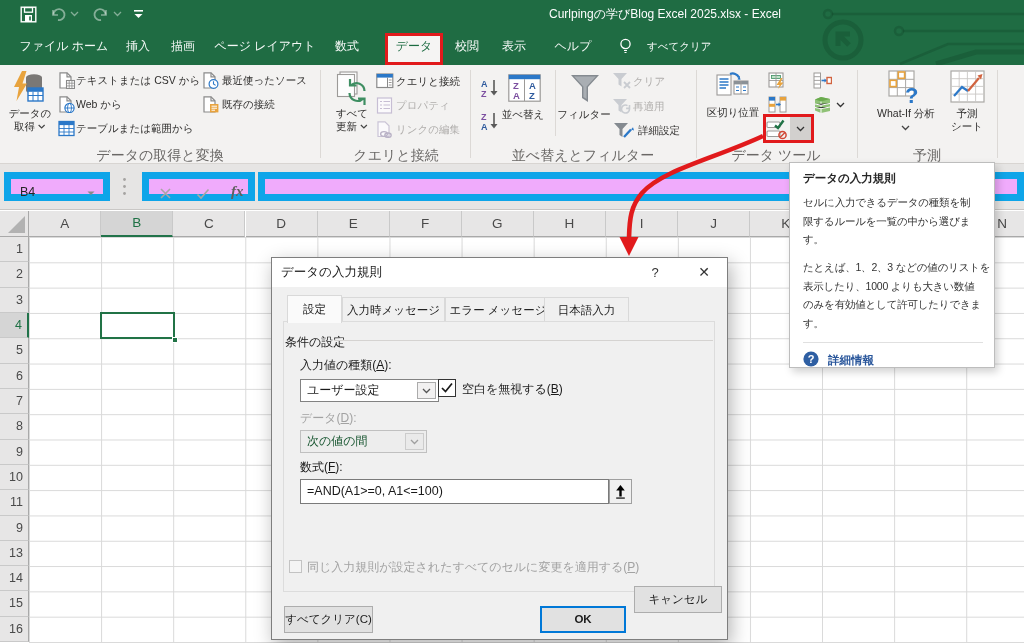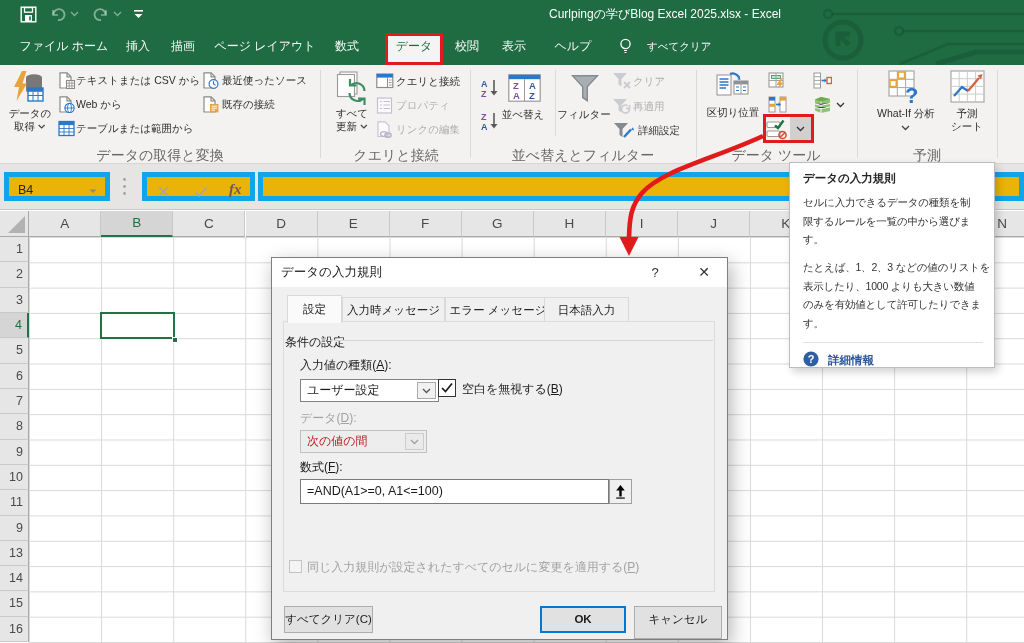--- a/index.html
+++ b/index.html
@@ -25,21 +25,21 @@
   #ribbon { left:0; top:65px; width:1024px; height:99px; background:#f3f2f1; border-bottom:1px solid #d8d5d2; z-index:4; }
   .grp-divider { top:5px; width:1px; height:88px; background:#dcd9d6; }
   .grp-label { top:82px; transform:translateX(-50%); font-size:14px; color:#6a6866; white-space:nowrap; }
   .rb-label { font-size:10.5px; color:#2f2e2d; white-space:nowrap; }
   .rb-label.dis { color:#b0aeac; }
   .big-label { text-align:center; transform:translateX(-50%); font-size:10.5px; line-height:13.2px; color:#2f2e2d; white-space:nowrap; }
   .chev { display:inline-block; vertical-align:1px; }
 
   
   #fbar { left:0; top:164px; width:1024px; height:46px; background:#e6e5e4; border-bottom:1px solid #c9c7c5; z-index:4; }
-  .fbox { background:#eab308; border:5px solid #0ea5e9; }
+  .fbox { background:#f0abfc; border:7px solid #0ea5e9; }
   #namebox { left:4px; top:8px; width:106px; height:29px; }
   #namebox .nbtext { left:9px; top:0; height:27px; line-height:27px; font-size:12.5px; color:#262626; }
   #fxbox { left:142px; top:8px; width:113px; height:29px; }
   #finput { left:258px; top:8px; width:766px; height:29px; }
 
   
   #sheet { left:0; top:210px; width:1024px; height:433px; background:#fff; z-index:1; }
   #gridlines { left:29px; top:27px; width:995px; height:406px;
     background-image:linear-gradient(to right,#d9d9d9 1px,transparent 1px),linear-gradient(to bottom,#d9d9d9 1px,transparent 1px);
     background-size:72.1px 25.32px; }
@@ -66,21 +66,21 @@
   #dlg-panel { left:11px; top:63px; width:432px; height:271px; border:1px solid #dcdcdc; background:transparent; }
   .fieldline { height:1px; background:#d5d3d1; }
   .dlg-lbl { white-space:nowrap; }
   .dlg-lbl .key { text-decoration:underline; }
   .dis-lbl { color:#a2a2a2; }
   .combo { background:#fff; border:1px solid #828282; }
   .combo .cval { position:absolute; left:6px; top:0; height:21px; line-height:21px; font-size:12px; }
   .combo .cbtn { position:absolute; right:2px; top:2px; bottom:2px; width:19px; background:#f2f1f1; border:1px solid #ababab;
                  display:flex; align-items:center; justify-content:center; }
   .combo.disabled { background:#ededed; border-color:#c0c0c0; }
-  .combo.disabled .cval { color:#b91c1c; }
+  .combo.disabled .cval { color:#14532d; }
   .combo.disabled .cbtn { background:#eaeaea; border-color:#cccccc; }
   .winbtn { background:#e1e1e1; border:1px solid #adadad; text-align:center; font-size:11.5px; white-space:nowrap; color:#1a1a1a; line-height:25px; }
   .winbtn.default { border:2px solid #0078d7; line-height:23px;font-weight:bold; }
   #dlg-input { background:#fff; border:1px solid #7a7a7a; font-size:12.5px; line-height:23px; padding-left:6px; color:#1a1a1a; white-space:nowrap; }
   .cb { background:#fff; border:1px solid #333; }
   .cb.disabled { border:1px solid #c3c3c3; background:#f4f4f4; }
 
   
   #tooltip { left:789px; top:162px; width:206px; height:206px; background:#fff; border:1px solid #bdbdbd;
              box-shadow:3px 4px 8px rgba(0,0,0,.18); z-index:30; color:#333; overflow:hidden; }
@@ -576,21 +576,21 @@
         <path d="M2.2,6.5 L6.5,1 L10.8,6.5 Z" fill="#000"></path>
         <rect x="2.2" y="13.2" width="8.6" height="1.8" fill="#555"></rect>
       </svg>
     </div>
 
     <div class="abs cb disabled" style="left:17px;top:302px;width:13px;height:13px"></div>
     <span class="abs dlg-lbl dis-lbl" style="left:35px;top:301px"><span>同じ入力規則が設定されたすべてのセルに変更を適用する(</span><span class="key">P</span><span>)</span></span>
 
     <div class="abs winbtn" style="left:12px;top:348px;width:89px;height:27px"><span>すべてクリア(</span><span class="key">C</span><span>)</span></div>
     <div class="abs winbtn default" style="left:268px;top:348px;width:86px;height:27px">OK</div>
-    <div class="abs winbtn" style="left:362px;top:348px;width:88px;height:33px">キャンセル</div>
+    <div class="abs winbtn" style="left:362px;top:328px;width:88px;height:27px">キャンセル</div>
   </div>
 
   <div id="tooltip" class="abs">
     <div id="tt-title" class="abs">データの入力規則</div>
     <div class="abs tt-body" style="top:30px">セルに入力できるデータの種類を制
 限するルールを一覧の中から選びま
 す。</div>
     <div class="abs tt-body" style="top:95px">たとえば、1、2、3 などの値のリストを
 表示したり、1000 よりも大きい数値
 のみを有効値として許可したりできま

